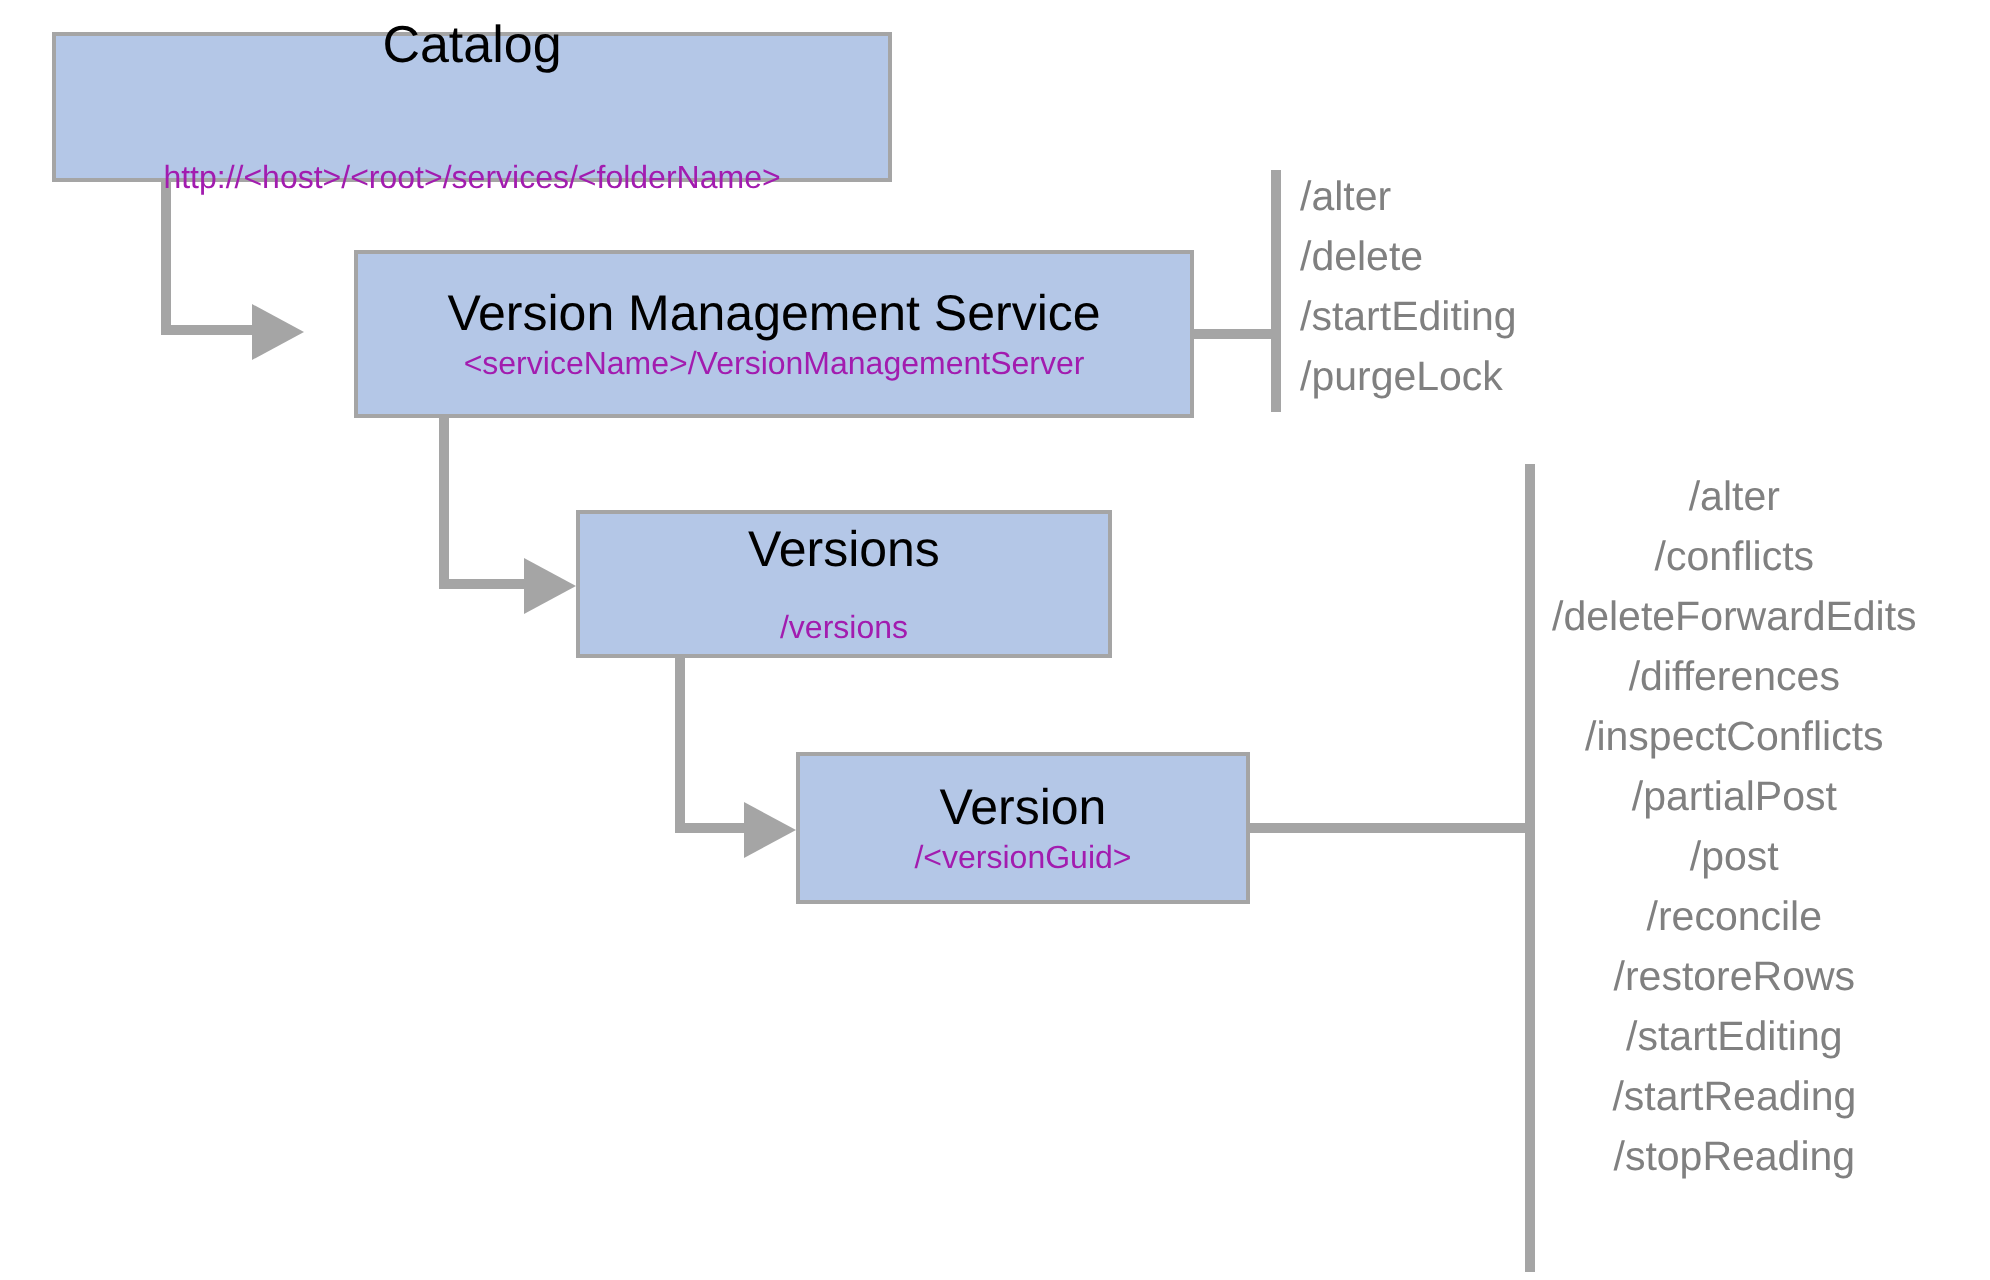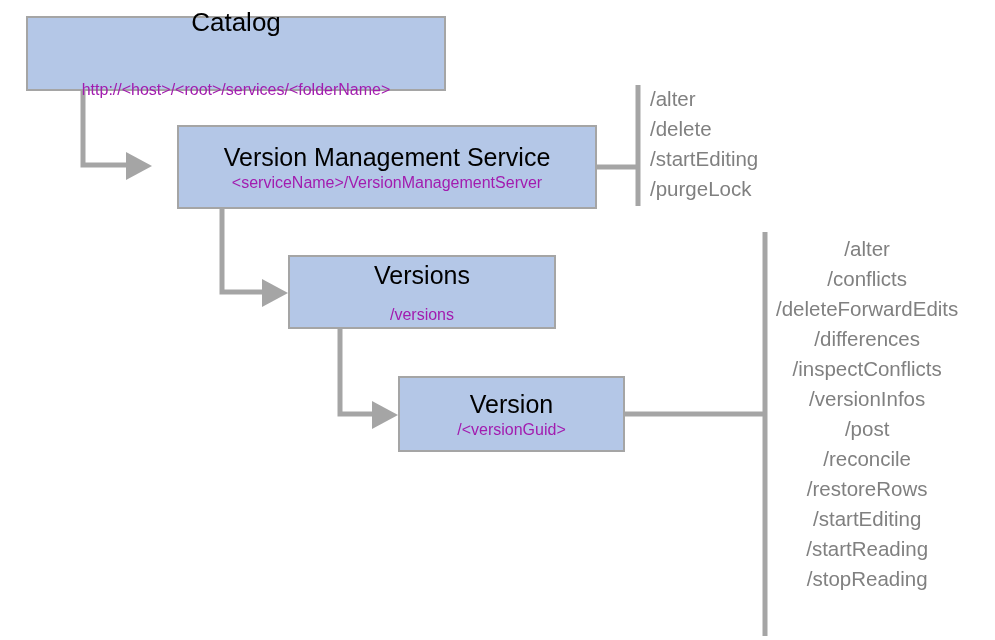--- a/index.html
+++ b/index.html
@@ -140,21 +140,21 @@
       <span class="op-item">/startEditing</span>
       <span class="op-item">/purgeLock</span>
     </div>
 
   <div class="op-list" id="ops-version">
       <span class="op-item">/alter</span>
       <span class="op-item">/conflicts</span>
       <span class="op-item">/deleteForwardEdits</span>
       <span class="op-item">/differences</span>
       <span class="op-item">/inspectConflicts</span>
-      <span class="op-item">/versionInfos</span>
+      <span class="op-item">/partialPost</span>
       <span class="op-item">/post</span>
       <span class="op-item">/reconcile</span>
       <span class="op-item">/restoreRows</span>
       <span class="op-item">/startEditing</span>
       <span class="op-item">/startReading</span>
       <span class="op-item">/stopReading</span>
     </div>
 
 </div>
 

